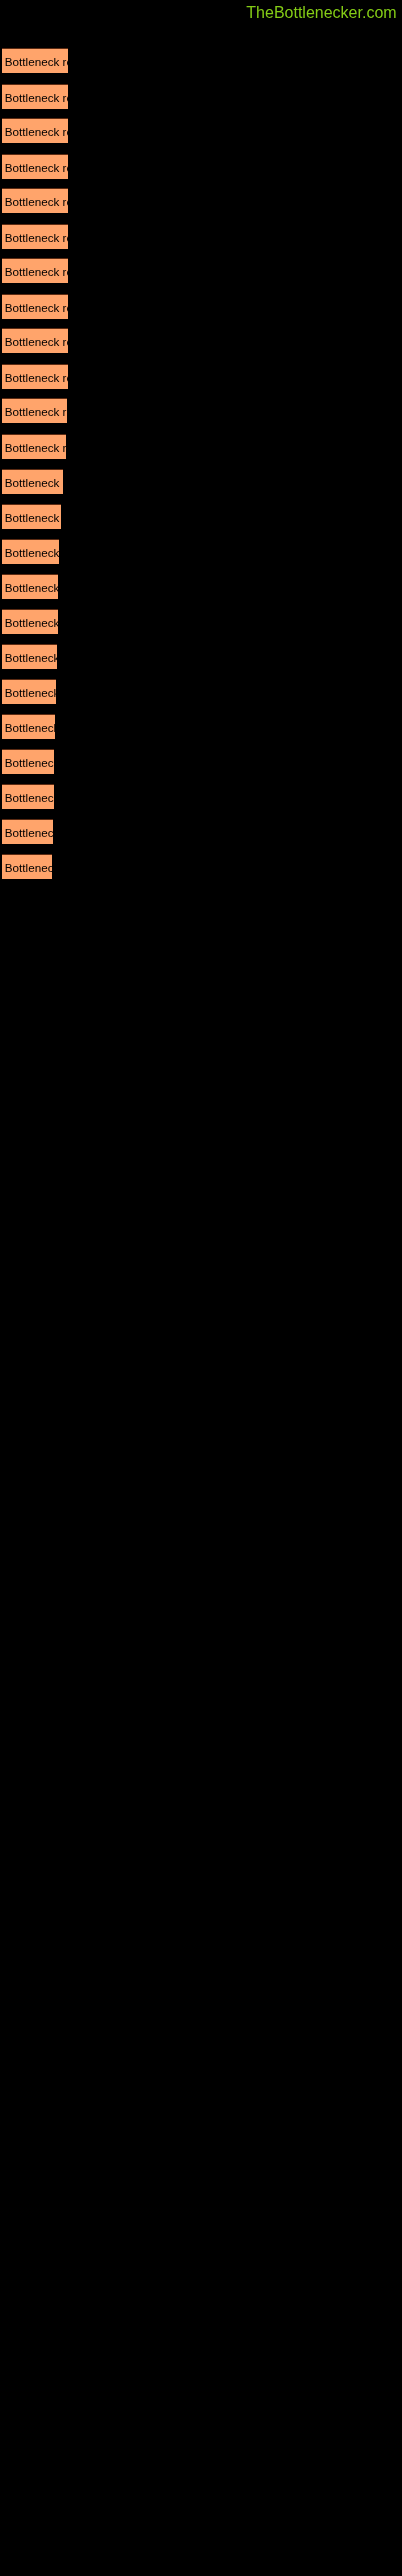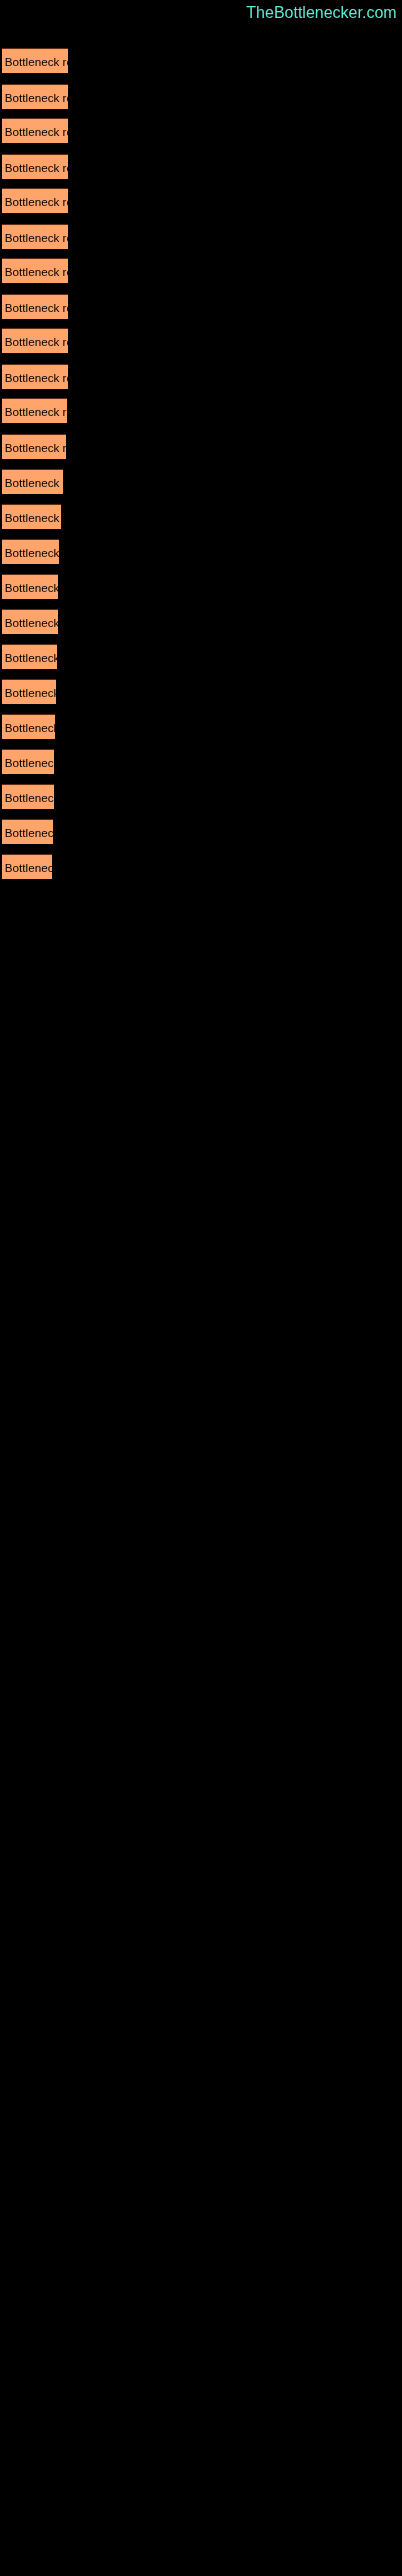--- a/index.html
+++ b/index.html
@@ -17,21 +17,21 @@
   }
   #chart-root {
     position: relative;
     width: 403px;
     height: 2576px;
   }
   .watermark {
     position: absolute;
     right: 6.4px;
     top: 1.6px;
-    color: #5eead4;
+    color: #84cc16;
     font-size: 16px;
     font-family: "Liberation Sans", sans-serif;
     letter-spacing: 0px;
     white-space: nowrap;
     line-height: 21px;
   }
   .bars-layer {
     position: absolute;
     left: 0;
     top: 0;

